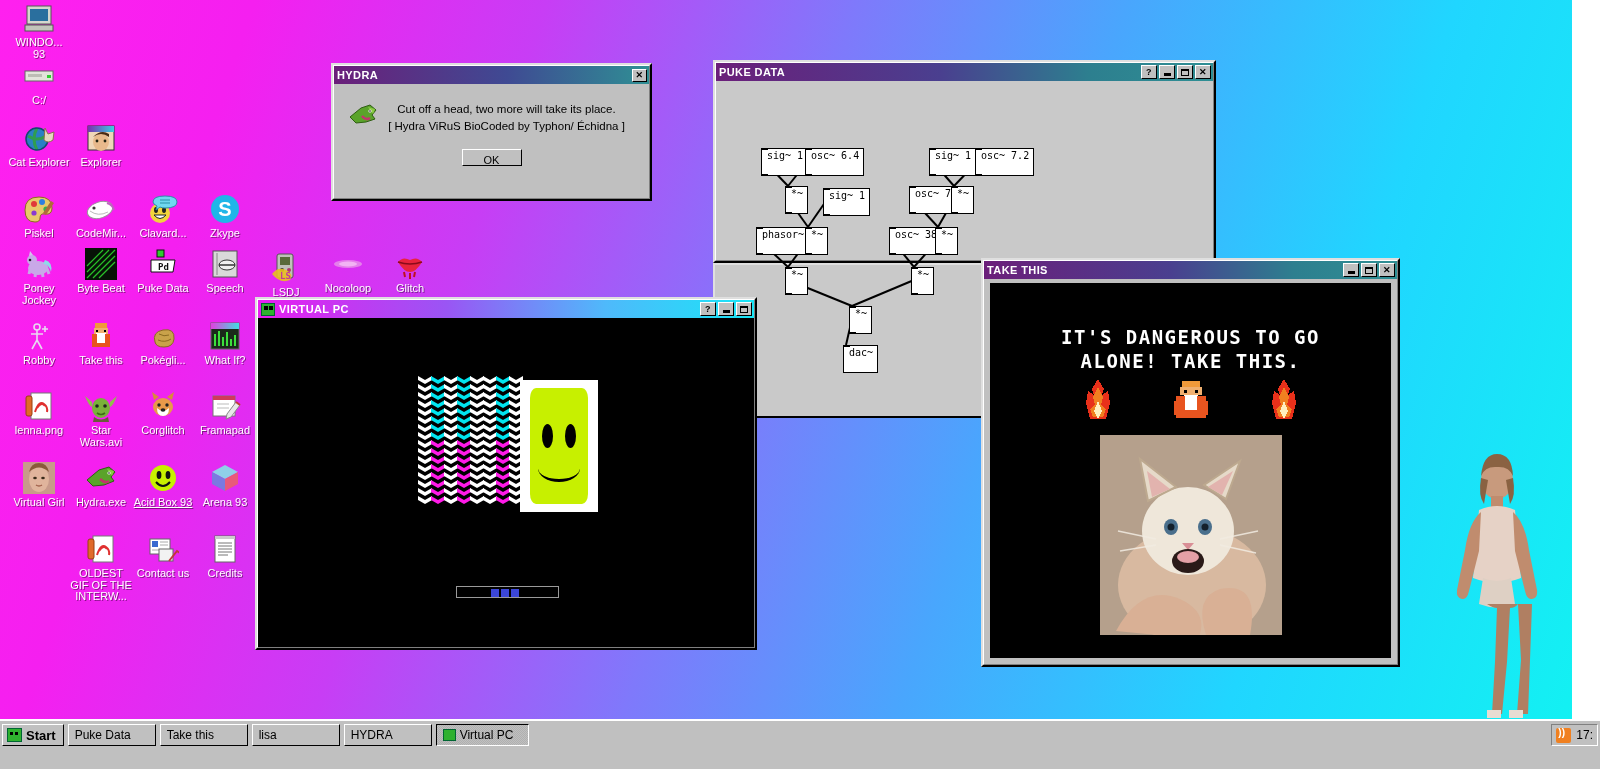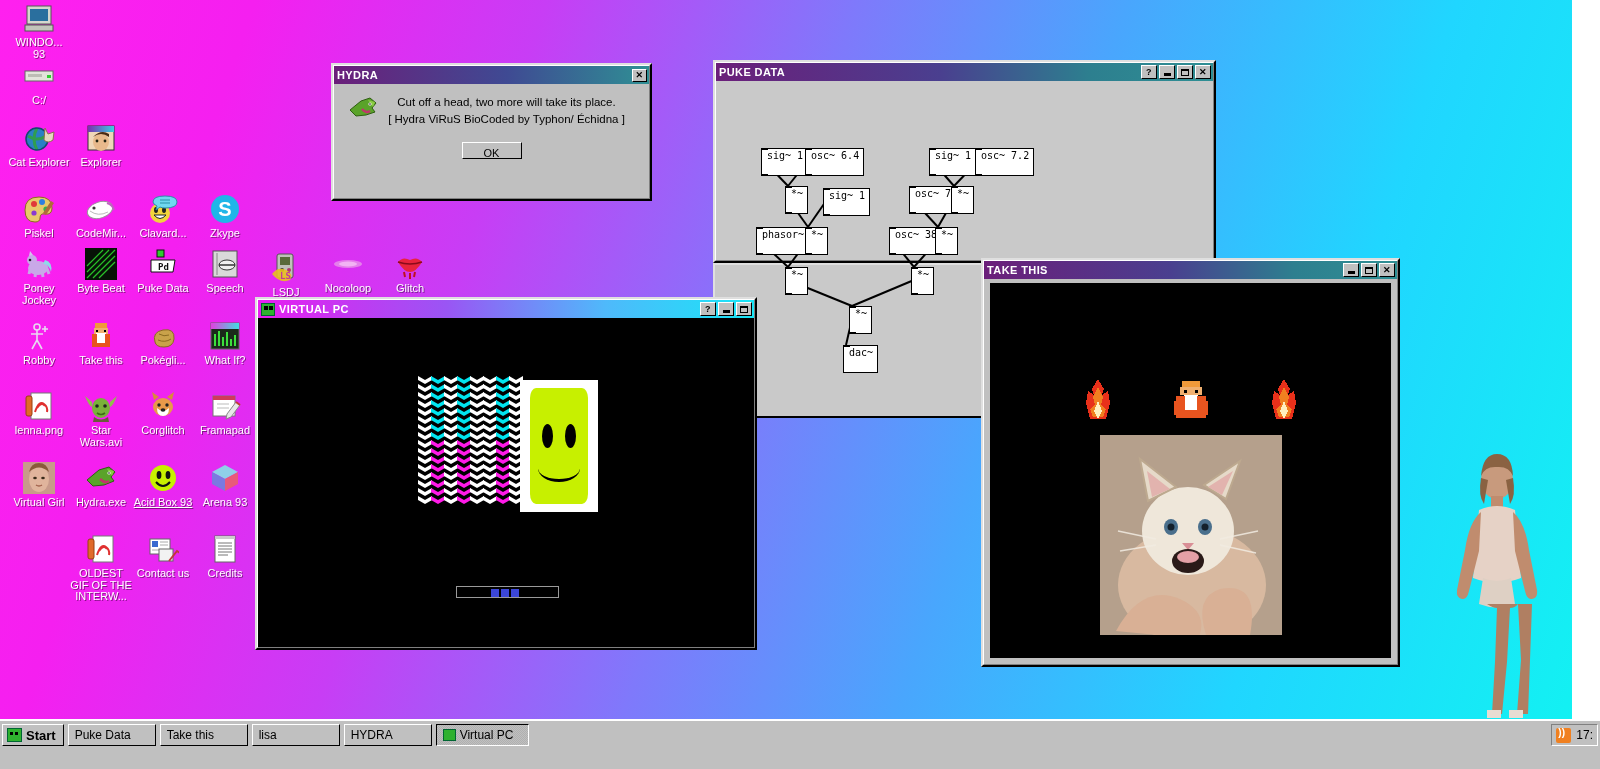--- a/index.html
+++ b/index.html
@@ -57,21 +57,21 @@
     display: flex; align-items: center; justify-content: center;
     font-size: 9px; color: #000; font-weight: bold; line-height: 1;
   }
   .tb-btn .m { width: 7px; height: 3px; background: #000; margin-top: 5px; }
   .tb-btn .x { width: 8px; height: 7px; border: 1px solid #000; border-top-width: 2px; }
   .win-body { flex: 1 1 auto; overflow: hidden; position: relative; }
 
   
   #win-hydra { left: 331px; top: 63px; width: 321px; height: 138px; }
   #win-hydra .titlebar .tb-btn { width: 15px; height: 13px; }
-  .hydra-body { display: flex; padding: 10px 14px 6px 14px; }
+  .hydra-body { display: flex; padding: 17px 14px 6px 14px; }
   .hydra-ico { width: 30px; height: 28px; flex: 0 0 auto; position: relative; }
   .hydra-msg { flex: 1 1 auto; text-align: center; font-size: 11.5px; color: #000;
                line-height: 17px; }
   .hydra-ok {
     display: block; margin: 8px auto 0 auto; width: 60px; height: 17px;
     background: #c0c0c0; border: 1px solid; border-color: #fff #000 #000 #fff;
     font-size: 11px; font-family: inherit; cursor: pointer;
     text-decoration: underline; padding: 4px;
   }
 
@@ -768,20 +768,24 @@
               <i class="m"></i>
             </span>
           <span class="tb-btn">
               <i class="x"></i>
             </span>
           <span class="tb-btn">✕</span>
         </span>
       </div>
       <div class="win-body">
         <div class="take-screen">
+          <div class="take-text">
+            <div>IT'S DANGEROUS TO GO</div>
+            <div>ALONE! TAKE THIS.</div>
+          </div>
           <div class="take-sprites" id="take-sprites">
               <span class="flame"><svg viewBox="0 0 36 44" shape-rendering="crispEdges">
                   <path d="M18 0 L24 10 L22 16 L28 12 L30 24 L26 40 L10 40 L6 24 L8 12 L14 16 L12 10 Z" fill="#e8301a"></path>
                   <path d="M18 8 L23 18 L21 26 L26 30 L23 38 L13 38 L10 30 L15 26 L13 18 Z" fill="#f08020"></path>
                   <path d="M18 22 L22 32 L18 40 L14 32 Z" fill="#fff0c0"></path>
                 </svg></span>
               <span class="oldman"><svg viewBox="0 0 34 44" shape-rendering="crispEdges">
                   <rect x="8" y="2" width="18" height="6" fill="#f09a3a"></rect>
                   <rect x="6" y="8" width="22" height="8" fill="#f0b070"></rect>
                   <rect x="10" y="11" width="3" height="3" fill="#000"></rect>

